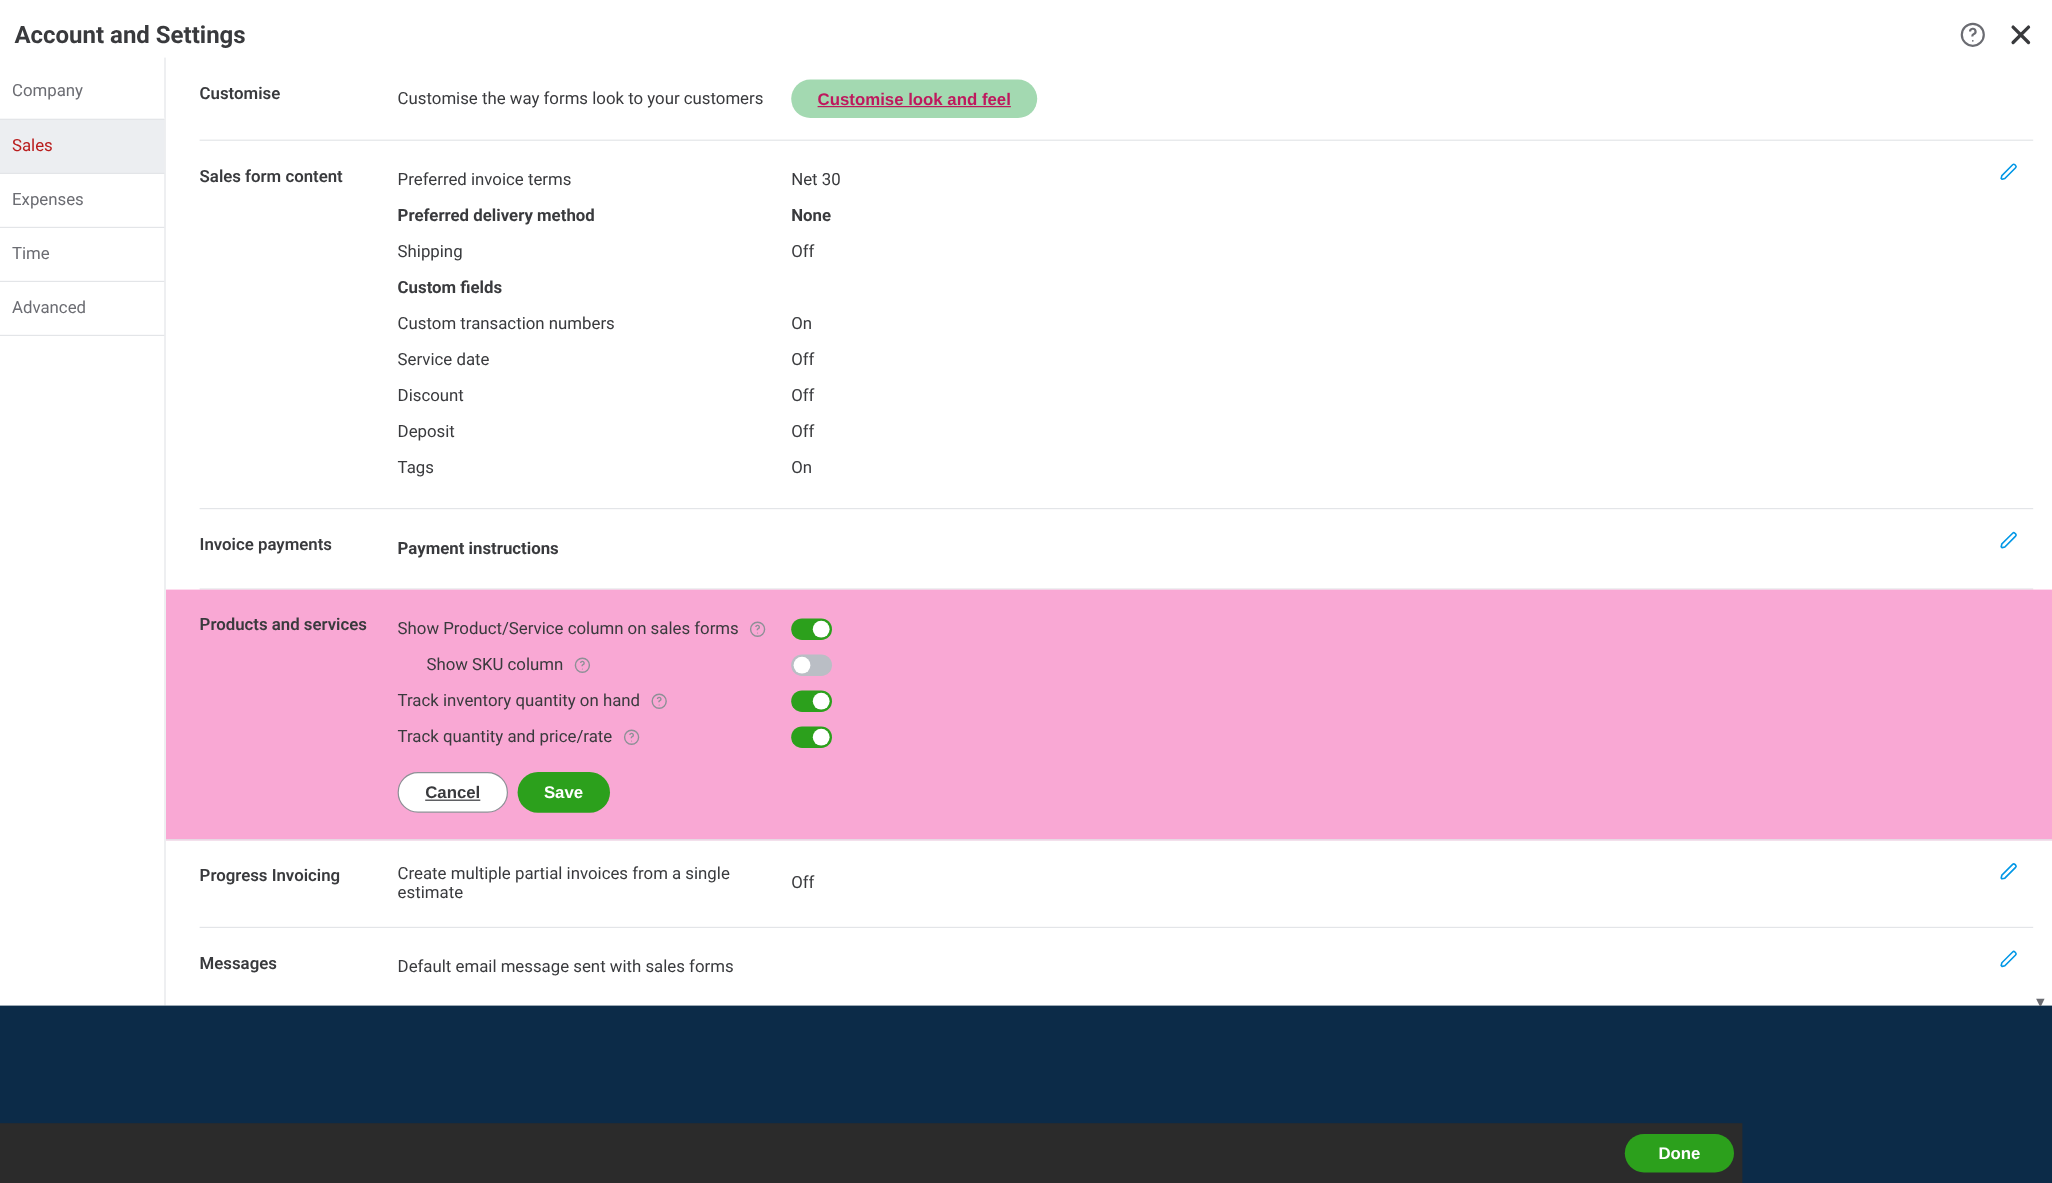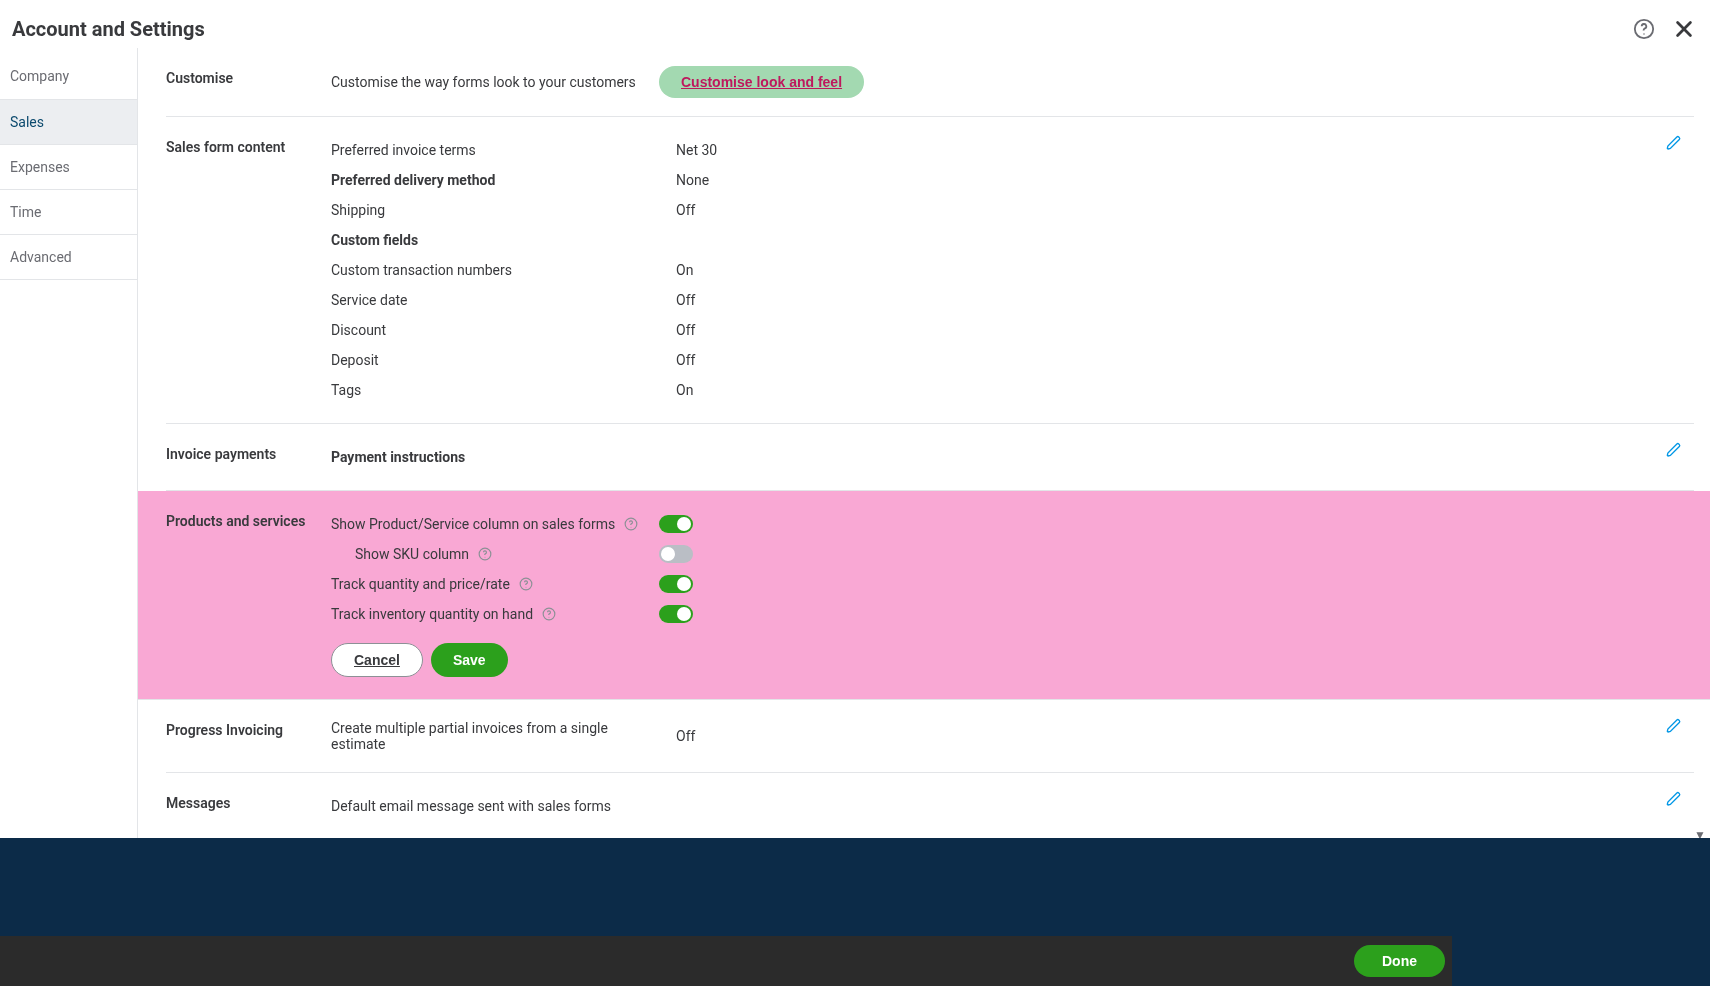--- a/index.html
+++ b/index.html
@@ -45,21 +45,21 @@
   }
   .side-item {
     padding: 14px 10px;
     font-size:14px;
     color:#6b6c72;
     cursor:pointer;
     border-bottom:1px solid #fff;
   }
   .side-item.active {
     background:#eceef1;
-    color:#0c4a6e;
+    color:#b91c1c;
     border-top:1px solid #e3e5e8;
     border-bottom:1px solid #e3e5e8;
   }
   .side-item.bordered {
     border-bottom:1px solid #e3e5e8;
   }
 
   .content {
     flex:1;
     height:100%;
@@ -93,23 +93,22 @@
     color:#393a3d;
     display:flex;
     align-items:center;
     gap:8px;
   }
   .row .label.indent { padding-left:24px; }
   .row .label.bold { font-weight:700; }
   .row .value {
     font-size:14px;
     color:#393a3d;
-    margin-left:17px;
-  }
-  .row .value.bold { font-weight:400; }
+  }
+  .row .value.bold { font-weight:700; }
   .muted { color:#8d9096; font-size:14px; }
   .subhead { font-weight:700; margin-top:4px; margin-bottom:4px;}
 
   .pencil {
     position:absolute;
     right:10px;
     top:16px;
     width:20px; height:20px;
     cursor:pointer;
     display:flex; align-items:center; justify-content:center;
@@ -319,48 +318,48 @@
                     <circle cx="12" cy="17.5" r="0.8" fill="#8d9096" stroke="none"></circle>
                   </svg>
                 </span>
             </div>
             <div class="toggle off">
                 <div class="knob"></div>
               </div>
           </div>
           <div class="row">
             <div class="label">
+              <span>Track inventory quantity on hand</span>
+              <span class="help-circle">
+                  <svg width="14" height="14" viewBox="0 0 24 24" fill="none" stroke="#8d9096" stroke-width="2">
+                    <circle cx="12" cy="12" r="10"></circle>
+                    <path d="M9.5 9a2.5 2.5 0 1 1 3.5 2.3c-.9.4-1.5 1-1.5 2.2"></path>
+                    <circle cx="12" cy="17.5" r="0.8" fill="#8d9096" stroke="none"></circle>
+                  </svg>
+                </span>
+            </div>
+            <div class="toggle on">
+                <div class="knob"></div>
+              </div>
+          </div>
+          <div class="row">
+            <div class="label">
               <span>Track quantity and price/rate</span>
               <span class="help-circle">
                   <svg width="14" height="14" viewBox="0 0 24 24" fill="none" stroke="#8d9096" stroke-width="2">
                     <circle cx="12" cy="12" r="10"></circle>
                     <path d="M9.5 9a2.5 2.5 0 1 1 3.5 2.3c-.9.4-1.5 1-1.5 2.2"></path>
                     <circle cx="12" cy="17.5" r="0.8" fill="#8d9096" stroke="none"></circle>
                   </svg>
                 </span>
             </div>
             <div class="toggle on">
                 <div class="knob"></div>
               </div>
           </div>
-          <div class="row">
-            <div class="label">
-              <span>Track inventory quantity on hand</span>
-              <span class="help-circle">
-                  <svg width="14" height="14" viewBox="0 0 24 24" fill="none" stroke="#8d9096" stroke-width="2">
-                    <circle cx="12" cy="12" r="10"></circle>
-                    <path d="M9.5 9a2.5 2.5 0 1 1 3.5 2.3c-.9.4-1.5 1-1.5 2.2"></path>
-                    <circle cx="12" cy="17.5" r="0.8" fill="#8d9096" stroke="none"></circle>
-                  </svg>
-                </span>
-            </div>
-            <div class="toggle on">
-                <div class="knob"></div>
-              </div>
-          </div>
           <div class="actions">
             <button class="btn-pill btn-outline">Cancel</button>
             <button class="btn-pill btn-green">Save</button>
           </div>
         </div>
       </div>
 
       <div class="section">
         <div class="section-title">Progress Invoicing</div>
         <div class="section-body">

